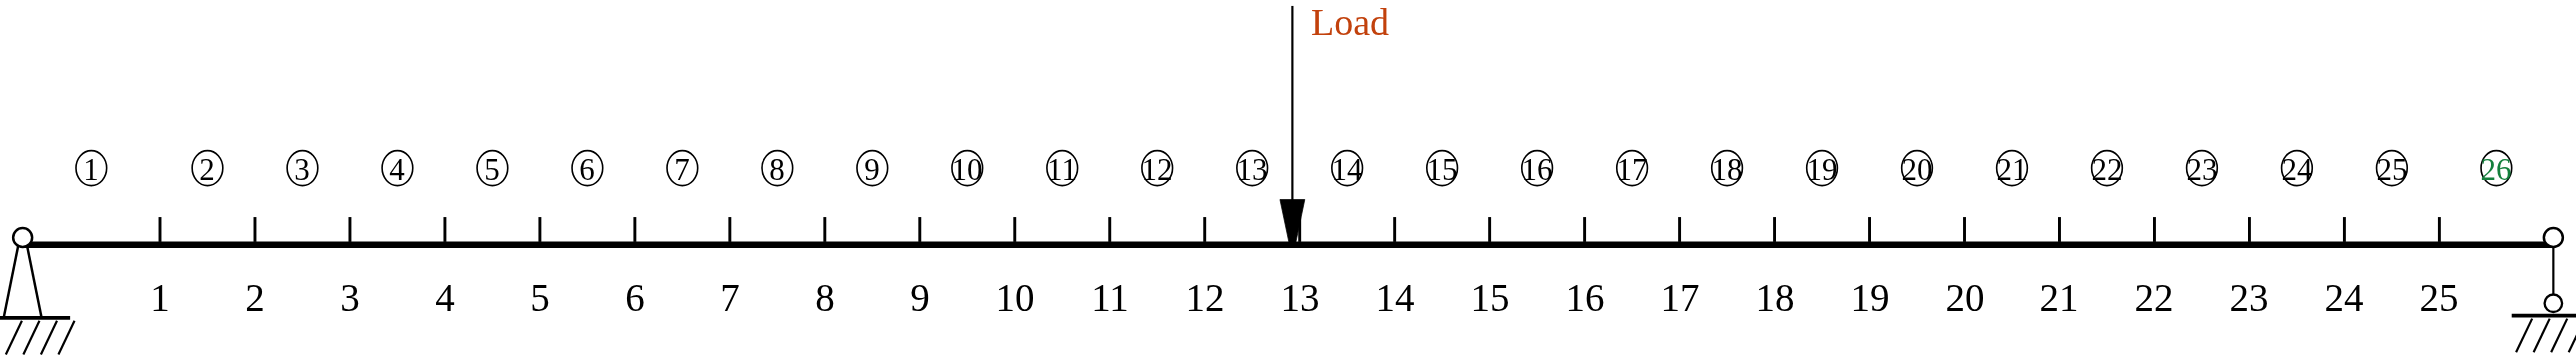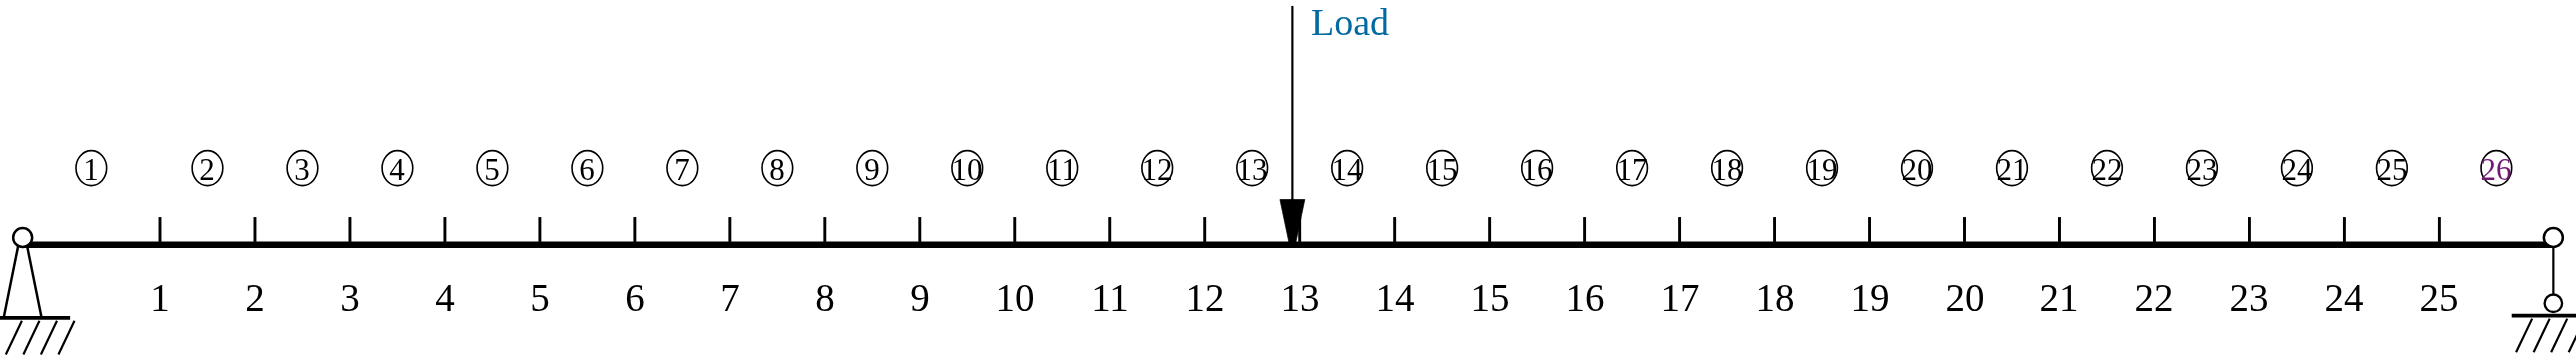--- a/index.html
+++ b/index.html
@@ -130,17 +130,17 @@
       <div class="ser" style="position: absolute; left: 0px; top: 0px; color: rgb(0, 0, 0); font-size: 31px; line-height: 1; white-space: nowrap; transform: translate(1537px, 169px) translate(-50%, -50%);">16</div>
       <div class="ser" style="position: absolute; left: 0px; top: 0px; color: rgb(0, 0, 0); font-size: 31px; line-height: 1; white-space: nowrap; transform: translate(1632px, 169px) translate(-50%, -50%);">17</div>
       <div class="ser" style="position: absolute; left: 0px; top: 0px; color: rgb(0, 0, 0); font-size: 31px; line-height: 1; white-space: nowrap; transform: translate(1727px, 169px) translate(-50%, -50%);">18</div>
       <div class="ser" style="position: absolute; left: 0px; top: 0px; color: rgb(0, 0, 0); font-size: 31px; line-height: 1; white-space: nowrap; transform: translate(1822px, 169px) translate(-50%, -50%);">19</div>
       <div class="ser" style="position: absolute; left: 0px; top: 0px; color: rgb(0, 0, 0); font-size: 31px; line-height: 1; white-space: nowrap; transform: translate(1917px, 169px) translate(-50%, -50%);">20</div>
       <div class="ser" style="position: absolute; left: 0px; top: 0px; color: rgb(0, 0, 0); font-size: 31px; line-height: 1; white-space: nowrap; transform: translate(2012px, 169px) translate(-50%, -50%);">21</div>
       <div class="ser" style="position: absolute; left: 0px; top: 0px; color: rgb(0, 0, 0); font-size: 31px; line-height: 1; white-space: nowrap; transform: translate(2107px, 169px) translate(-50%, -50%);">22</div>
       <div class="ser" style="position: absolute; left: 0px; top: 0px; color: rgb(0, 0, 0); font-size: 31px; line-height: 1; white-space: nowrap; transform: translate(2202px, 169px) translate(-50%, -50%);">23</div>
       <div class="ser" style="position: absolute; left: 0px; top: 0px; color: rgb(0, 0, 0); font-size: 31px; line-height: 1; white-space: nowrap; transform: translate(2297px, 169px) translate(-50%, -50%);">24</div>
       <div class="ser" style="position: absolute; left: 0px; top: 0px; color: rgb(0, 0, 0); font-size: 31px; line-height: 1; white-space: nowrap; transform: translate(2392px, 169px) translate(-50%, -50%);">25</div>
-      <div class="ser" style="position: absolute; left: 0px; top: 0px; color: #701a75; font-size: 31px; line-height: 1; white-space: nowrap; transform: translate(2496px, 169px) translate(-50%, -50%);">26</div>
-      <div class="ser" style="position: absolute; left: 0px; top: 0px; color: #0369a1; font-size: 38px; line-height: 1; white-space: nowrap; transform: translate(1311px, 22px) translate(0px, -50%);">Load</div>
+      <div class="ser" style="position: absolute; left: 0px; top: 0px; color: #15803d; font-size: 31px; line-height: 1; white-space: nowrap; transform: translate(2496px, 169px) translate(-50%, -50%);">26</div>
+      <div class="ser" style="position: absolute; left: 0px; top: 0px; color: #c2410c; font-size: 38px; line-height: 1; white-space: nowrap; transform: translate(1311px, 22px) translate(0px, -50%);">Load</div>
     </div>
 </div>
 
 
 </body></html>

